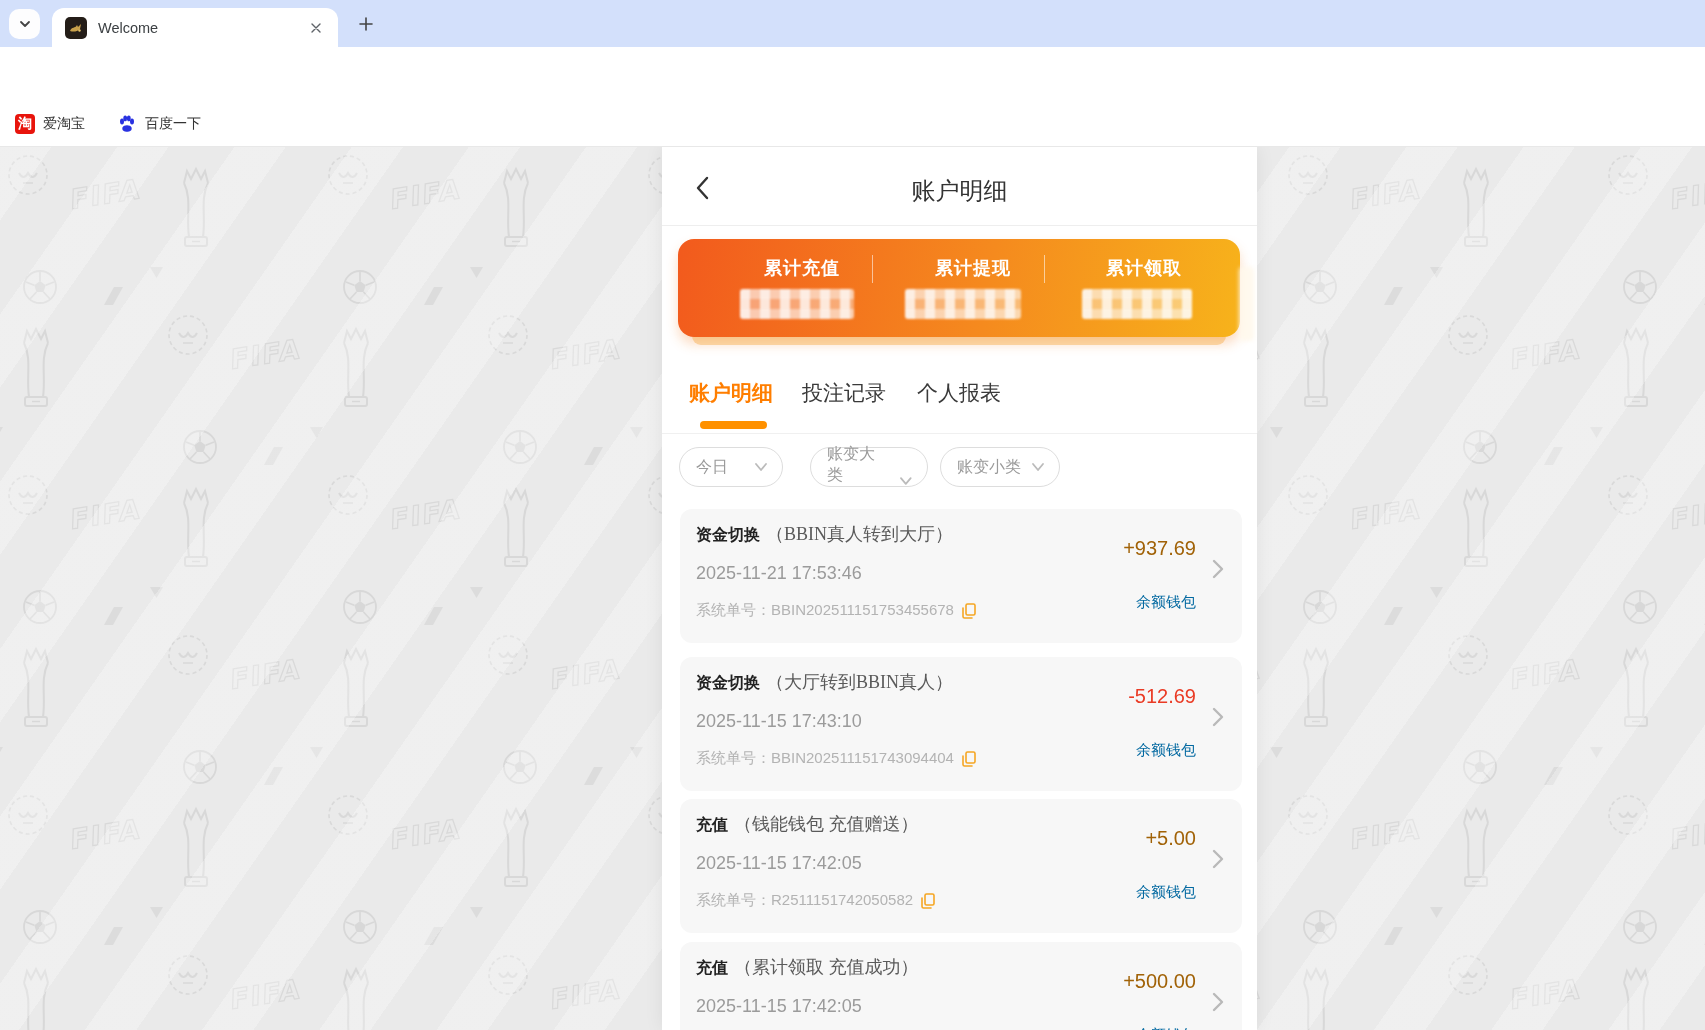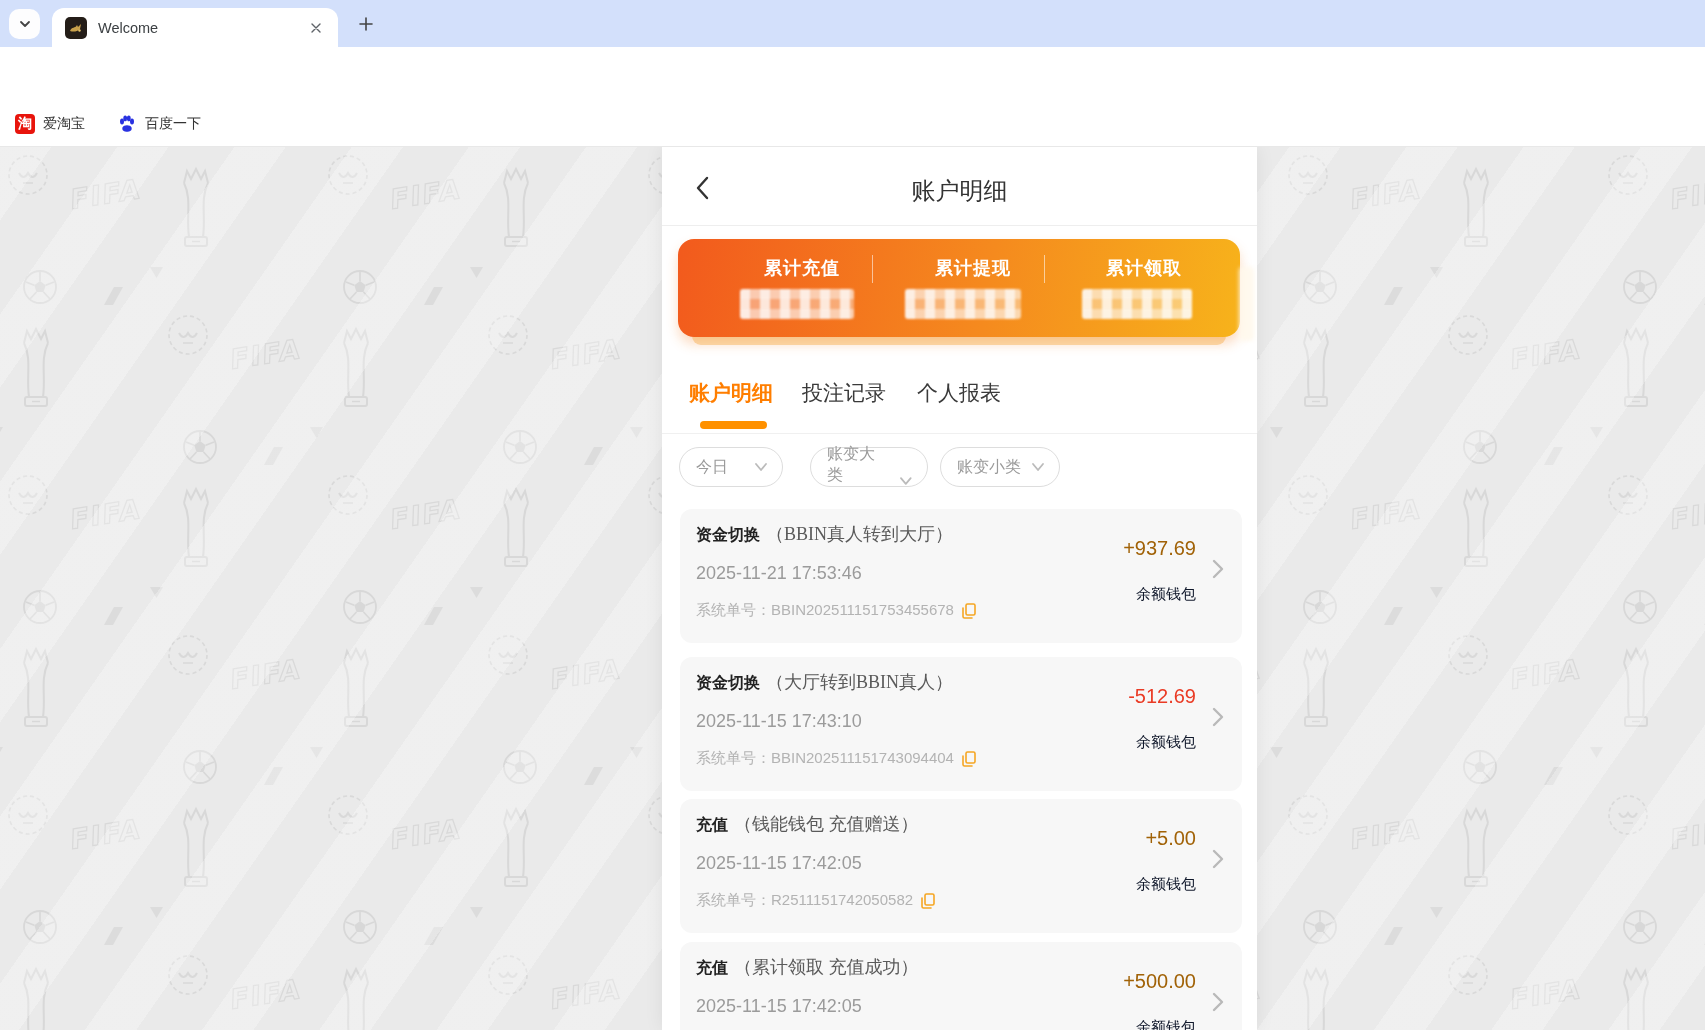--- a/index.html
+++ b/index.html
@@ -50,21 +50,21 @@
   .txn-titlerow{position:absolute;left:16px;top:13px;display:flex;align-items:baseline;}
   .txn-type{font-size:16px;font-weight:bold;color:#222;}
   .txn-detail{font-size:18px;color:#5a5a5a;margin-left:6px;font-family:Liberation Serif, serif;}
   .txn-time{position:absolute;left:16px;top:54px;font-size:18px;color:#9b9b9b;}
   .txn-orderrow{position:absolute;left:16px;top:92px;display:flex;align-items:center;}
   .txn-order{font-size:15px;color:#b3b3b3;}
   .copyic{margin-left:8px;}
   .amt{position:absolute;right:46px;top:28px;font-size:20px;font-weight:500;}
   .amt.green{color:#a16207;}
   .amt.red{color:#ea3b25;}
-  .wallet{position:absolute;right:46px;top:76px;font-size:15px;color:#0f172a;}
+  .wallet{position:absolute;right:46px;top:84px;font-size:15px;color:#0369a1;}
   .rowchev{position:absolute;right:18px;top:50px;}
 </style>
 </head>
 <body>
 
 <div class="tabstrip">
   <div class="tabsearch">
     <svg width="14" height="14" viewBox="0 0 14 14">
         <polyline points="3,5 7,9 11,5" fill="none" stroke="#444" stroke-width="1.8" stroke-linecap="round" stroke-linejoin="round"></polyline>
       </svg>

